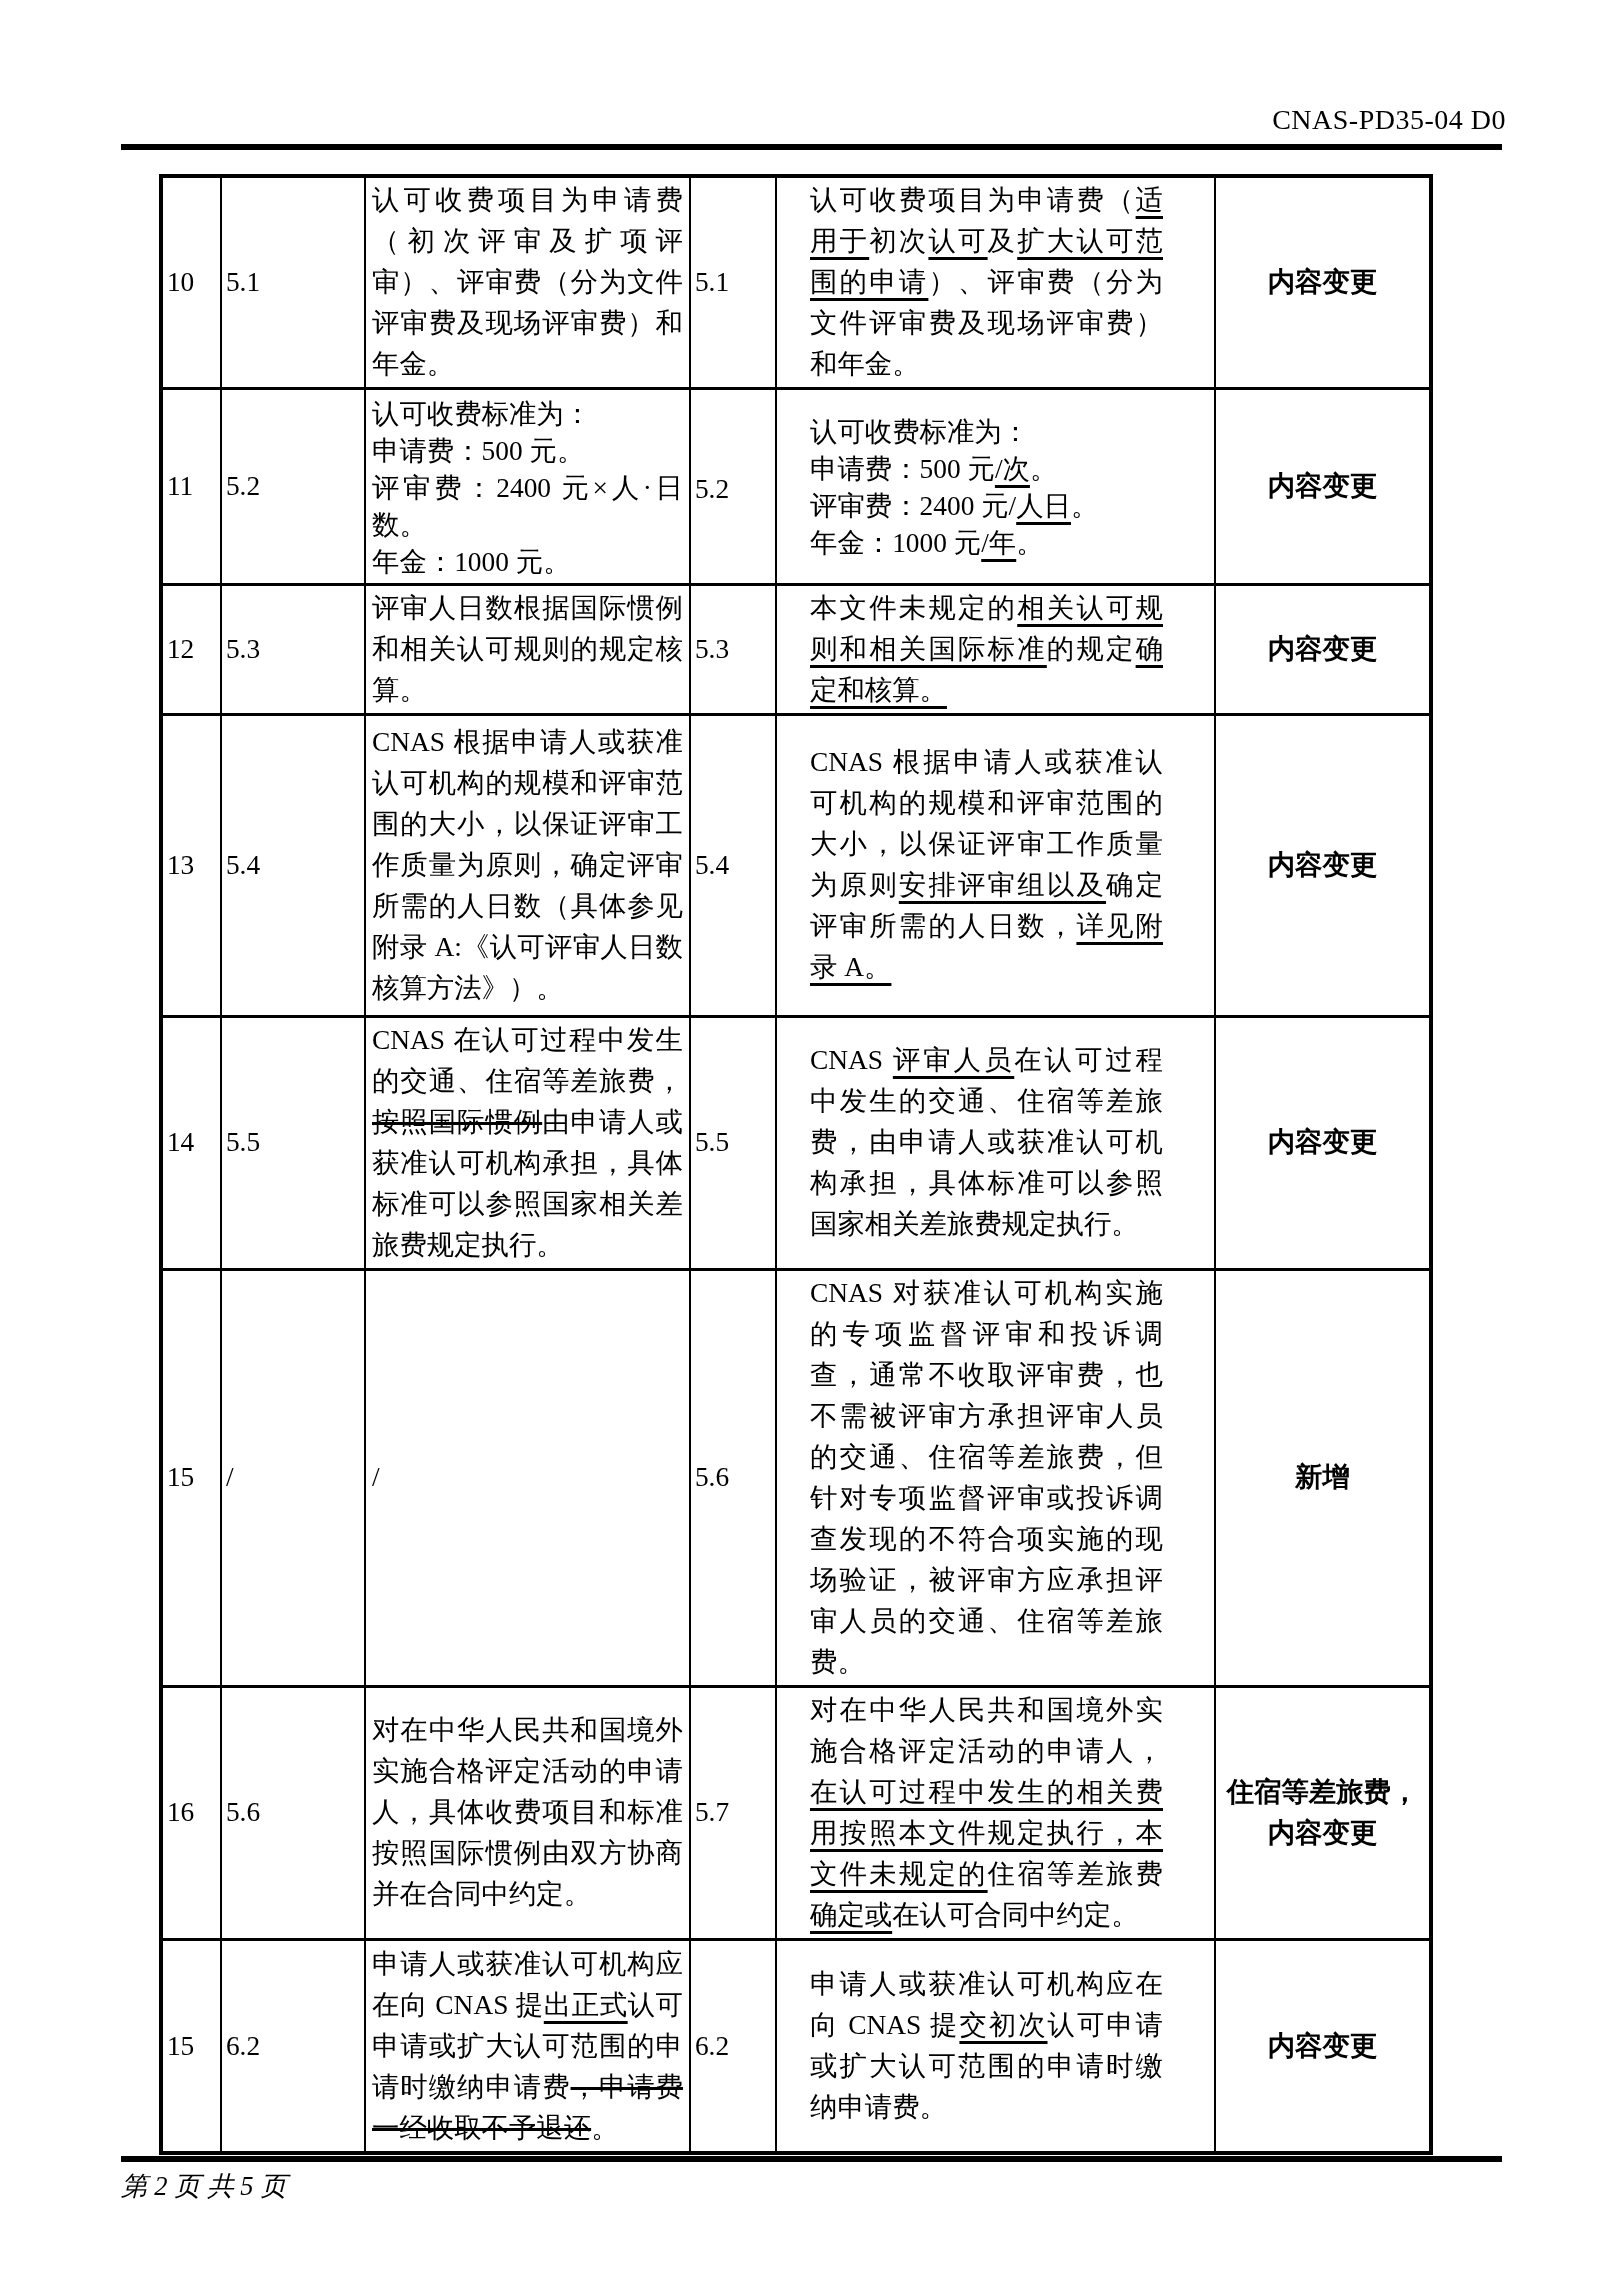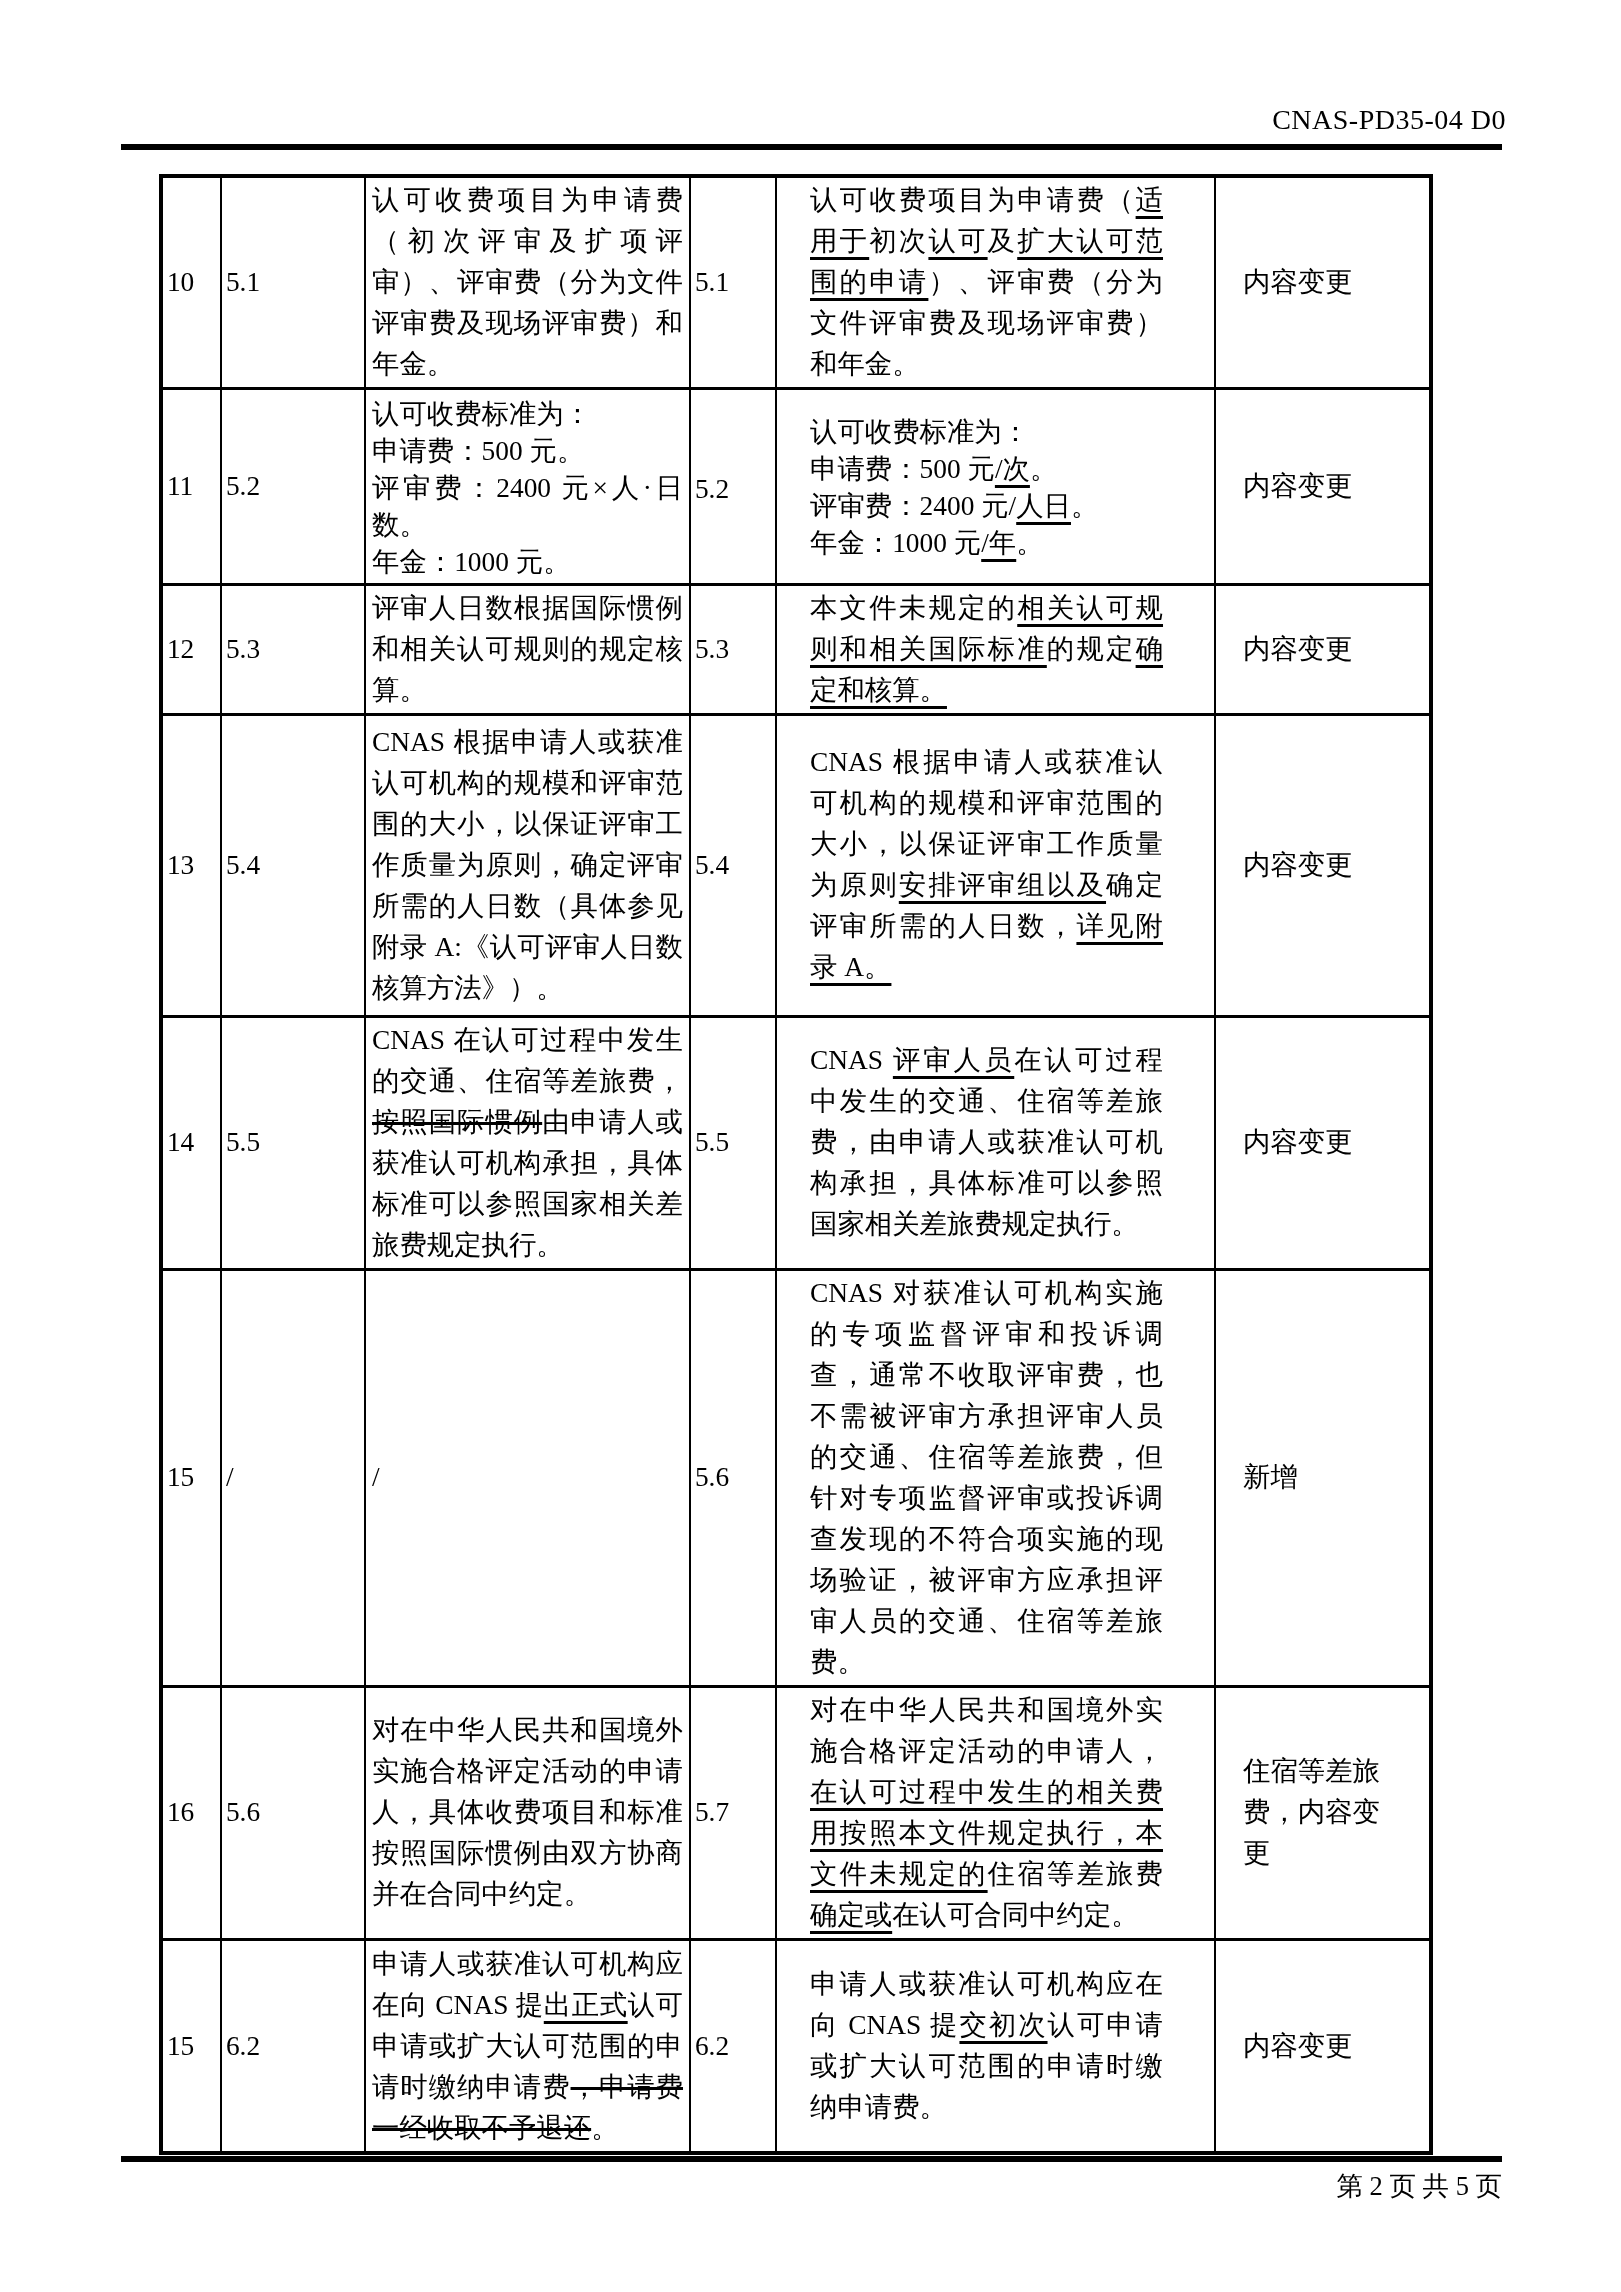--- a/index.html
+++ b/index.html
@@ -31,23 +31,24 @@
     height: 5.9px;
     background: #000000;
   }
   .rule.header-rule { top: 144px; }
   .rule.footer-rule { top: 2156px; }
   .page-info {
     position: absolute;
     top: 2168px;
     left: 121px;
     width: 1381px;
-    text-align: right;
+    text-align: left;
     font-size: 26.5px;
     white-space: pre;
+    font-style: italic;
   }
   table.cmp {
     position: absolute;
     left: 159px;
     top: 174px;
     width: 1270px;
     border-collapse: collapse;
     table-layout: fixed;
     border: 4.9px solid #000000;
   }
@@ -66,22 +67,23 @@
   }
   td.c-oldtext {
     text-align: justify;
     padding: 2px 6px;
   }
   td.c-newtext {
     text-align: justify;
     padding: 2px 51px 2px 33px;
   }
   td.c-change {
-    text-align: left;
-    padding: 0 27px;
+    text-align: center;
+    padding: 0 6px;
+    font-weight: bold;
   }
   tr.r10 { height: 208px; }
   tr.r11 { height: 188px; }
   tr.r12 { height: 127px; }
   tr.r13 { height: 302px; }
   tr.r14 { height: 253px; }
   tr.r15 { height: 391px; }
   tr.r16 { height: 250px; }
   tr.r17 { height: 214px; }
   tr.r11 td { line-height: 37px; }

